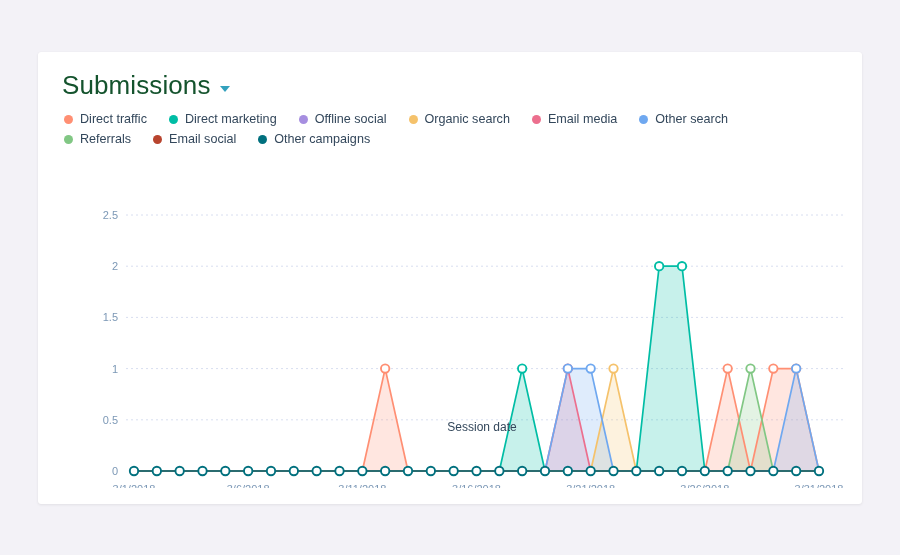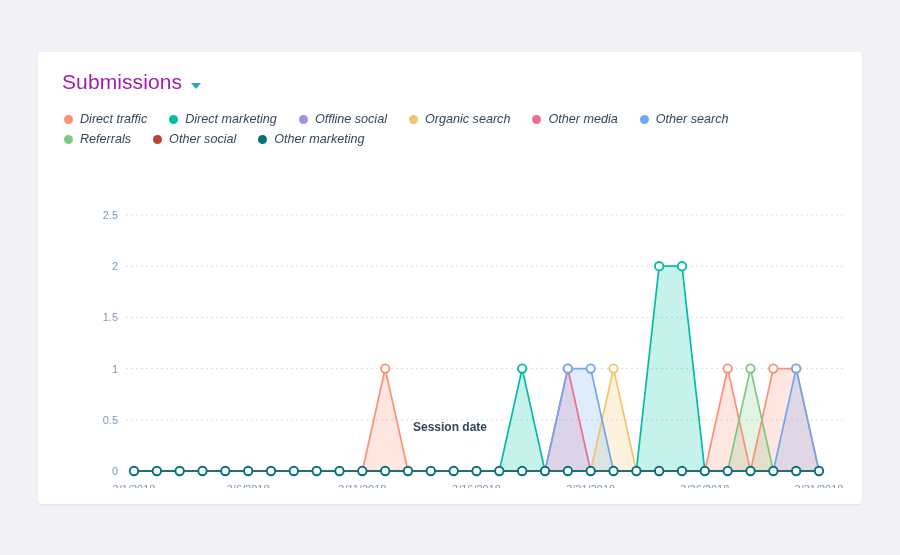--- a/index.html
+++ b/index.html
@@ -30,22 +30,22 @@
   }
   .card-title-row {
     position: absolute;
     left: 24px;
     top: 18px;
     display: flex;
     align-items: center;
     gap: 9px;
   }
   .card-title {
-    font-size: 21px;
-    color: #a21caf;
+    font-size: 26px;
+    color: #14532d;
     letter-spacing: .1px;
     font-weight: 400;
   }
   .caret {
     width: 0;
     height: 0;
     border-left: 5px solid transparent;
     border-right: 5px solid transparent;
     border-top: 6px solid #33a1bd;
     margin-top: 7px;
@@ -62,21 +62,20 @@
     flex-wrap: wrap;
     align-items: center;
   }
   .legend-item {
     display: flex;
     align-items: center;
     margin-right: 22px;
     margin-bottom: 6px;
     cursor: pointer;
     white-space: nowrap;
-    font-style: italic;
   }
   .legend-dot {
     width: 9px;
     height: 9px;
     border-radius: 50%;
     margin-right: 7px;
     flex: none;
   }
   .legend-label {
     font-size: 12.6px;
@@ -94,22 +93,23 @@
   .chart-svg {
     display: block;
   }
   .axis-label {
     position: absolute;
     left: 0;
     top: 368px;
     width: 824px;
     text-align: center;
     font-size: 12px;
-    font-weight: bold;
+    font-weight: normal;
     color: #33475b;
+    padding-left: 32px;
   }
   .tick-text {
     font-family: "Liberation Sans", sans-serif;
     font-size: 11px;
     fill: #7c98b6;
   }
   .ytick-text {
     font-family: "Liberation Sans", sans-serif;
     font-size: 11px;
     fill: #7c98b6;
@@ -138,37 +138,37 @@
         <div class="legend-item">
           <span class="legend-dot" style="background: rgb(166, 142, 224);"></span>
           <span class="legend-label">Offline social</span>
         </div>
         <div class="legend-item">
           <span class="legend-dot" style="background: rgb(245, 194, 107);"></span>
           <span class="legend-label">Organic search</span>
         </div>
         <div class="legend-item">
           <span class="legend-dot" style="background: rgb(236, 111, 142);"></span>
-          <span class="legend-label">Other media</span>
+          <span class="legend-label">Email media</span>
         </div>
         <div class="legend-item">
           <span class="legend-dot" style="background: rgb(111, 168, 240);"></span>
           <span class="legend-label">Other search</span>
         </div>
         <div class="legend-item">
           <span class="legend-dot" style="background: rgb(129, 199, 132);"></span>
           <span class="legend-label">Referrals</span>
         </div>
         <div class="legend-item">
           <span class="legend-dot" style="background: rgb(184, 68, 46);"></span>
-          <span class="legend-label">Other social</span>
+          <span class="legend-label">Email social</span>
         </div>
         <div class="legend-item">
           <span class="legend-dot" style="background: rgb(0, 112, 126);"></span>
-          <span class="legend-label">Other marketing</span>
+          <span class="legend-label">Other campaigns</span>
         </div>
       </div>
 
     <div class="chart-area">
       <svg class="chart-svg" width="824" height="340" viewBox="0 0 824 340">
         <g>
             <line x1="88" x2="807" y1="271.8" y2="271.8" stroke="#d8def0" stroke-width="1" stroke-dasharray="2 3"></line>
             <line x1="88" x2="807" y1="220.6" y2="220.6" stroke="#d8def0" stroke-width="1" stroke-dasharray="2 3"></line>
             <line x1="88" x2="807" y1="169.4" y2="169.4" stroke="#d8def0" stroke-width="1" stroke-dasharray="2 3"></line>
             <line x1="88" x2="807" y1="118.19999999999999" y2="118.19999999999999" stroke="#d8def0" stroke-width="1" stroke-dasharray="2 3"></line>

